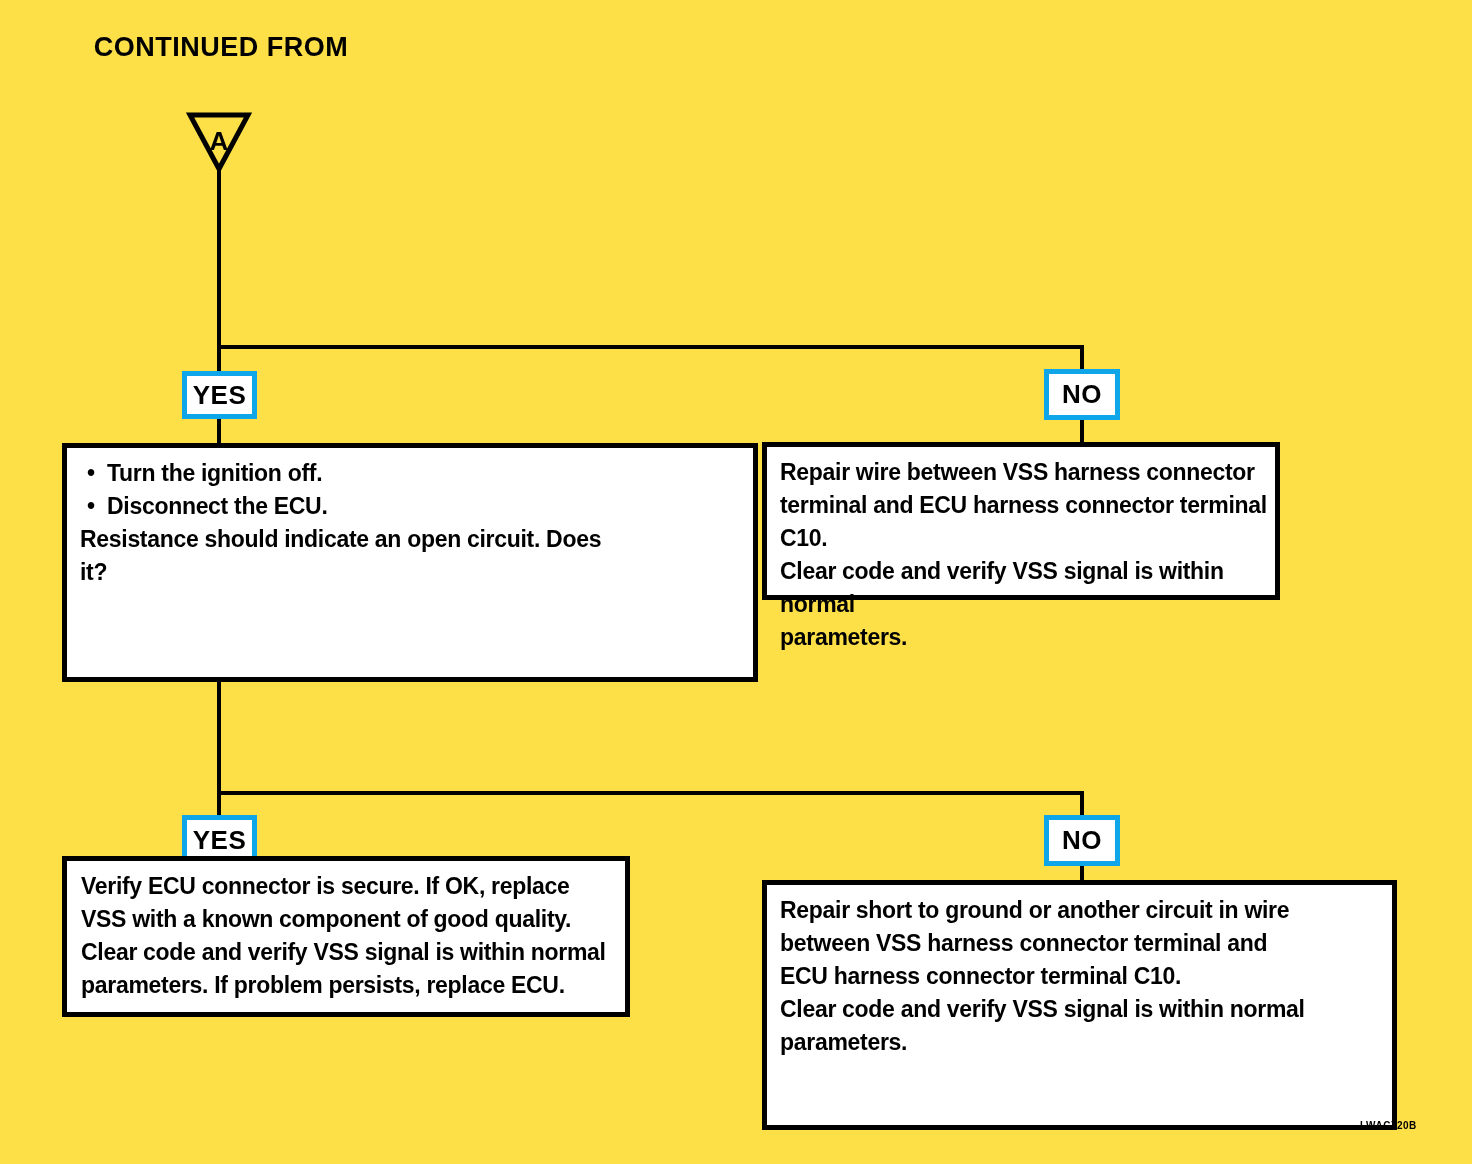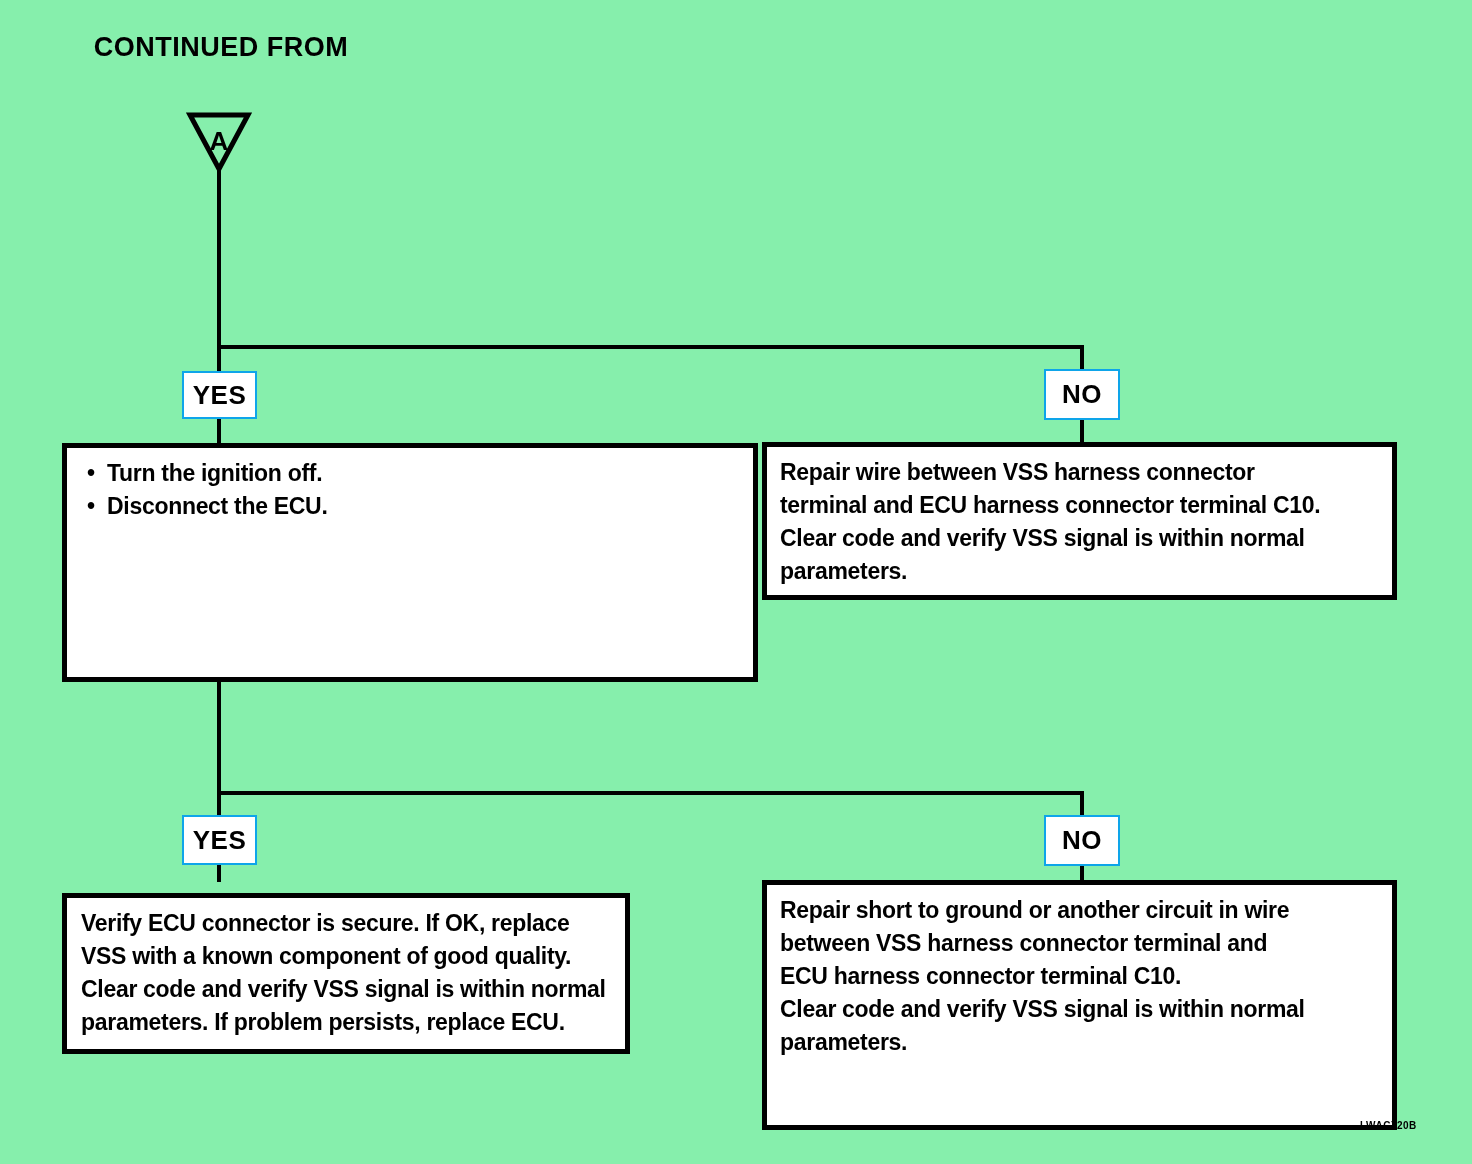--- a/index.html
+++ b/index.html
@@ -4,21 +4,21 @@
 <style>
   html, body {
     margin: 0;
     padding: 0;
     background: #ffffff;
   }
   .page {
     position: relative;
     width: 1472px;
     height: 1164px;
-    background: #86efac;
+    background: #fde047;
     color: #000000;
     font-family: "Liberation Sans", sans-serif;
     font-weight: bold;
     overflow: hidden;
   }
   
   .header {
     position: absolute;
     left: 71px;
     top: 32px;
@@ -43,21 +43,21 @@
     position: absolute;
     background: #000000;
   }
   .vline { width: 4px; }
   .hline { height: 4px; }
 
   
   .decision {
     position: absolute;
     box-sizing: border-box;
-    border: 2px solid #0ea5e9;
+    border: 5px solid #0ea5e9;
     background: #ffffff;
     display: flex;
     align-items: center;
     justify-content: center;
     font-size: 26px;
     letter-spacing: 0.5px;
   }
 
   
   .flow-box {
@@ -125,43 +125,45 @@
   </div>
   <div class="decision" style="left:1044px; top:369px; width:76px; height:51px;">
     <span>NO</span>
   </div>
 
   <div class="flow-box" style="left:62px; top:443px; width:696px; height:239px;">
     <ul>
       <li>Turn the ignition off.</li>
       <li>Disconnect the ECU.</li>
     </ul>
+    <p class="txt">Resistance should indicate an open circuit. Does
+it?</p>
   </div>
 
-  <div class="flow-box" style="left:762px; top:442px; width:635px; height:158px;">
+  <div class="flow-box" style="left:762px; top:442px; width:518px; height:158px;">
     <p class="txt">Repair wire between VSS harness connector
 terminal and ECU harness connector terminal C10.
 Clear code and verify VSS signal is within normal
 parameters.</p>
   </div>
 
   <div class="vline" style="left:217px; top:680px; height:137px;"></div>
   <div class="hline" style="left:218px; top:791px; width:866px;"></div>
   <div class="vline" style="left:1080px; top:791px; height:26px;"></div>
   <div class="vline" style="left:217px; top:863px; height:19px;"></div>
   <div class="vline" style="left:1080px; top:863px; height:19px;"></div>
 
   <div class="decision" style="left:182px; top:815px; width:75px; height:50px;">
     <span>YES</span>
   </div>
   <div class="decision" style="left:1044px; top:815px; width:76px; height:51px;">
     <span>NO</span>
   </div>
 
-  <div class="flow-box" style="left:62px; top:893px; width:568px; height:161px;padding-left:14px;">
+  <div class="flow-box" style="left:62px; top:856px; width:568px; height:161px;padding-left:14px;">
     <p class="txt">Verify ECU connector is secure. If OK, replace
 VSS with a known component of good quality.
 Clear code and verify VSS signal is within normal
 parameters. If problem persists, replace ECU.</p>
   </div>
 
   <div class="flow-box" style="left:762px; top:880px; width:635px; height:250px;">
     <p class="txt">Repair short to ground or another circuit in wire
 between VSS harness connector terminal and
 ECU harness connector terminal C10.

